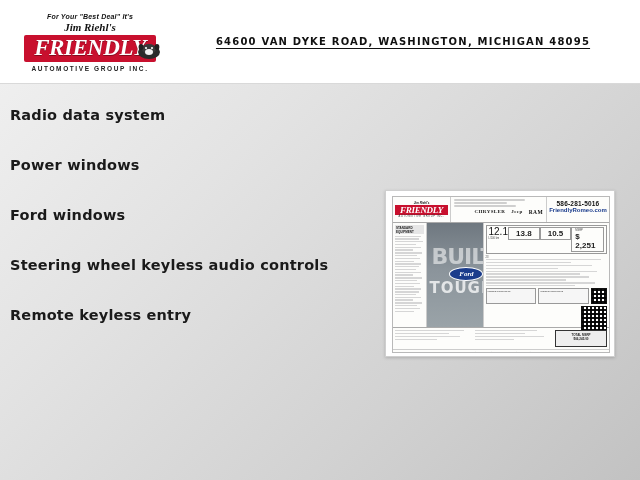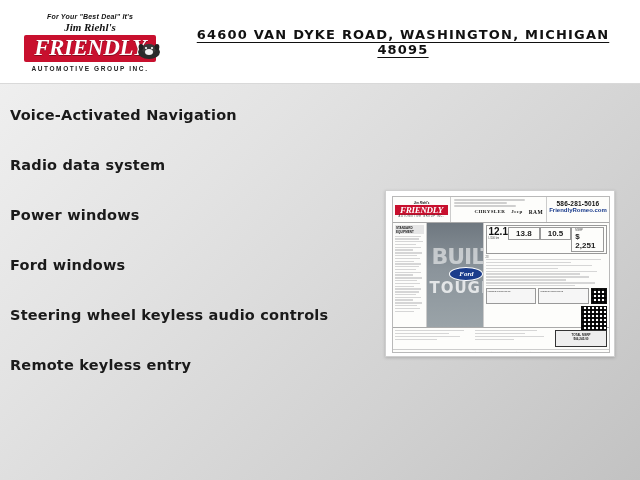--- a/index.html
+++ b/index.html
@@ -75,21 +75,21 @@
     margin-top: 3px;
     font-size: 6.5px;
     letter-spacing: 1.6px;
     font-weight: bold;
     color: #222;
   }
   .header-address {
     flex: 1;
     text-align: center;
     padding-right: 14px;
-    font-size: 13px;
+    font-size: 10px;
     font-weight: bold;
     letter-spacing: 1.2px;
     color: #111;
     text-decoration: underline;
     text-underline-offset: 3px;
     font-family: "DejaVu Sans", sans-serif;
   }
 
   
   .features {
@@ -280,21 +280,21 @@
   .price-box {
     border: 1px solid #999;
     margin-bottom: 2px;
     padding: 1px 2px;
     display: flex;
     justify-content: space-between;
     align-items: flex-start;
   }
   .price-big {
     font-size: 10px;
-    font-weight: bold;
+    font-weight: normal;
     color: #111;
     line-height: 1;
   }
   .price-label { font-size: 2.6px; color:#444; }
   .mpg-box {
     border: 1px solid #999;
     width: 34px;
     text-align: center;
     font-size: 2.8px;
     padding: 1px;
@@ -378,21 +378,20 @@
       <ellipse cx="7" cy="7" rx="2.4" ry="3" fill="#222"></ellipse>
       <ellipse cx="23" cy="7" rx="2.4" ry="3" fill="#222"></ellipse>
     </svg>
     <div class="logo-sub">AUTOMOTIVE GROUP INC.</div>
   </div>
 
   <div class="header-address">64600 VAN DYKE ROAD, WASHINGTON, MICHIGAN 48095</div>
 </div>
 
 <div class="features">
-  <div class="feature-item">Voice-Activated Navigation</div>
   <div class="feature-item">Radio data system</div>
   <div class="feature-item">Power windows</div>
   <div class="feature-item">Ford windows</div>
   <div class="feature-item">Steering wheel keyless audio controls</div>
   <div class="feature-item">Remote keyless entry</div>
 </div>
 
 <div class="sticker-frame">
   <div class="sticker">
 

